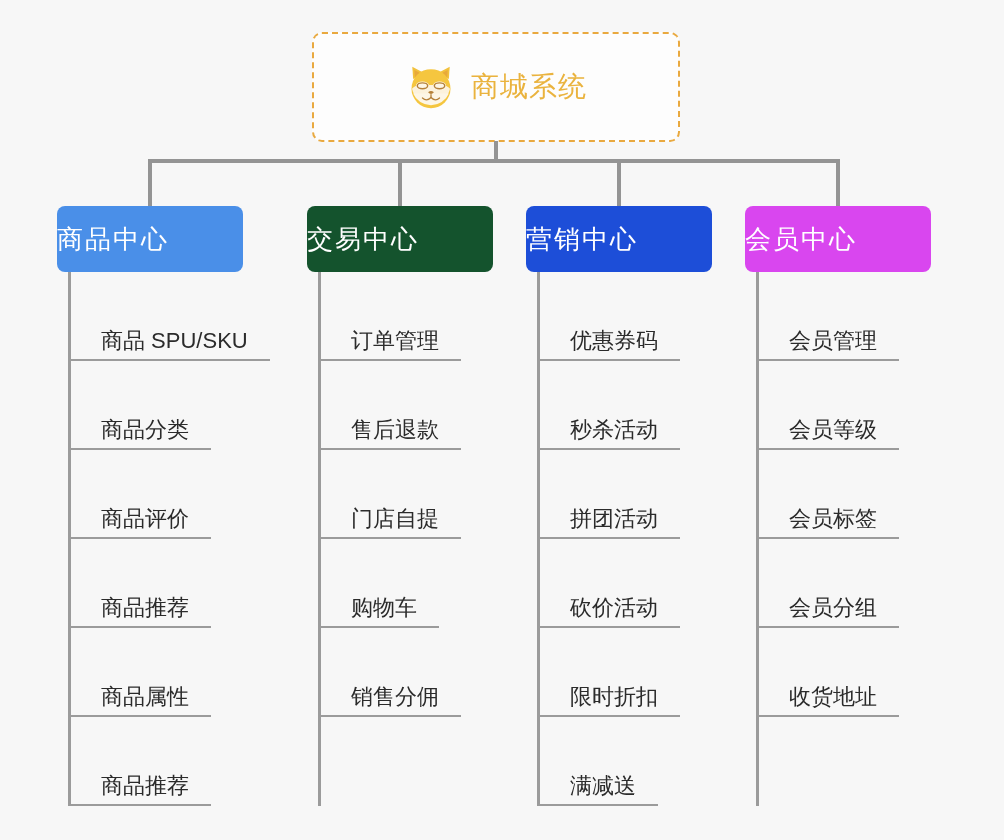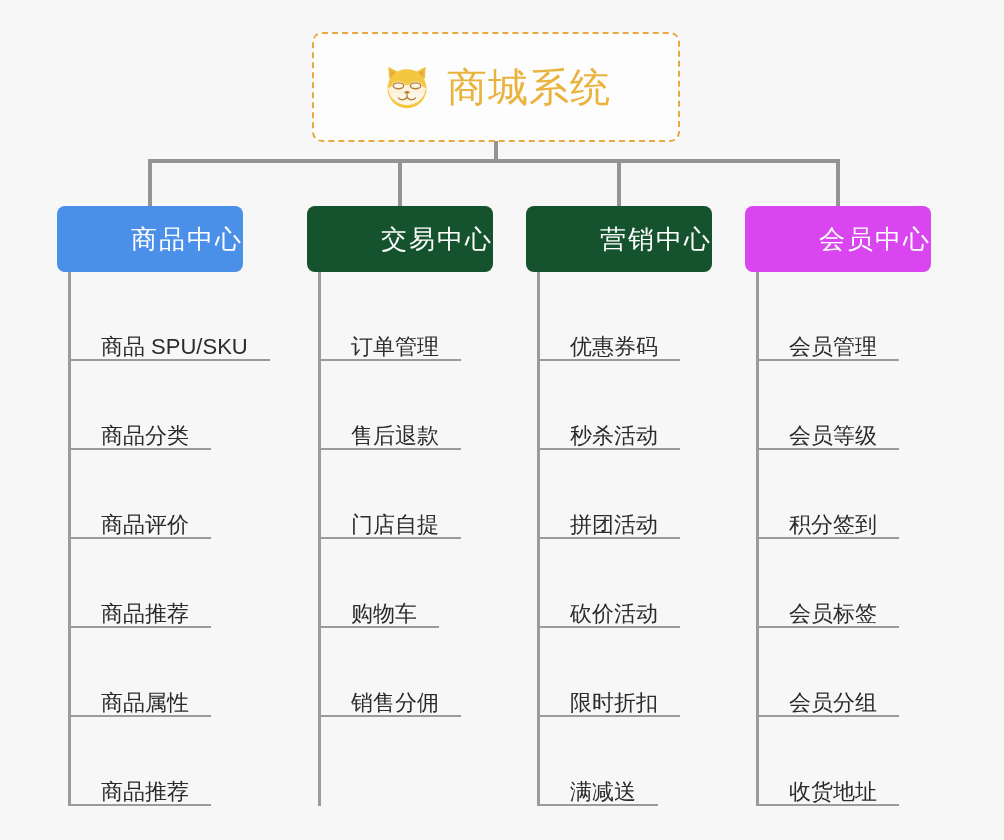--- a/index.html
+++ b/index.html
@@ -28,21 +28,21 @@
     height: 110px;
     background: #fdfdfd;
     border: 2px dashed #e9a93f;
     border-radius: 10px;
     display: flex;
     align-items: center;
     justify-content: center;
     gap: 14px;
   }
   .root-title {
-    font-size: 40px;
+    font-size: 28px;
     color: #eab33e;
     letter-spacing: 1px;
     line-height: 1;
     white-space: nowrap;
   }
   .shiba-icon {
     width: 52px;
     height: 52px;
     flex: 0 0 52px;
     display: block;
@@ -76,21 +76,21 @@
     position: absolute;
     top: 206px;
     width: 192px;
   }
   .cat-box {
     width: 186px;
     height: 66px;
     border-radius: 8px;
     display: flex;
     align-items: center;
-    justify-content: flex-end;
+    justify-content: flex-start;
     color: #ffffff;
     font-size: 26px;
     letter-spacing: 2px;
     line-height: 1;
   }
 
   
   .leaf-tree {
     position: relative;
     margin-top: 0;
@@ -106,21 +106,21 @@
   .leaf {
     position: relative;
     height: 89px;
     display: flex;
     align-items: flex-end;
     padding-left: 11px;
   }
   .leaf-inner {
     display: inline-block;
     border-bottom: 2px solid #9b9b9b;
-    padding: 0 22px 0 33px;
+    padding: 0 22px 6px 33px;
     white-space: nowrap;
   }
   .leaf-label {
     font-size: 22px;
     color: #2b2b2b;
     line-height: 1.1;
   }
 </style>
 </head>
 <body style="background: rgb(247, 247, 247);">
@@ -206,21 +206,21 @@
       <div class="leaf">
           <div class="leaf-inner"><span class="leaf-label">购物车</span></div>
         </div>
       <div class="leaf">
           <div class="leaf-inner"><span class="leaf-label">销售分佣</span></div>
         </div>
     </div>
   </div>
 
   <div class="column" style="left:526px">
-    <div class="cat-box" style="background: #14532d;">
+    <div class="cat-box" style="background: #1d4ed8;">
       <span>营销中心</span>
     </div>
     <div class="leaf-tree">
       <div class="trunk" style="height: 534px;"></div>
       <div class="leaf">
           <div class="leaf-inner"><span class="leaf-label">优惠券码</span></div>
         </div>
       <div class="leaf">
           <div class="leaf-inner"><span class="leaf-label">秒杀活动</span></div>
         </div>
@@ -245,23 +245,20 @@
     </div>
     <div class="leaf-tree">
       <div class="trunk" style="height: 534px;"></div>
       <div class="leaf">
           <div class="leaf-inner"><span class="leaf-label">会员管理</span></div>
         </div>
       <div class="leaf">
           <div class="leaf-inner"><span class="leaf-label">会员等级</span></div>
         </div>
       <div class="leaf">
-          <div class="leaf-inner"><span class="leaf-label">积分签到</span></div>
-        </div>
-      <div class="leaf">
           <div class="leaf-inner"><span class="leaf-label">会员标签</span></div>
         </div>
       <div class="leaf">
           <div class="leaf-inner"><span class="leaf-label">会员分组</span></div>
         </div>
       <div class="leaf">
           <div class="leaf-inner"><span class="leaf-label">收货地址</span></div>
         </div>
     </div>
   </div>

